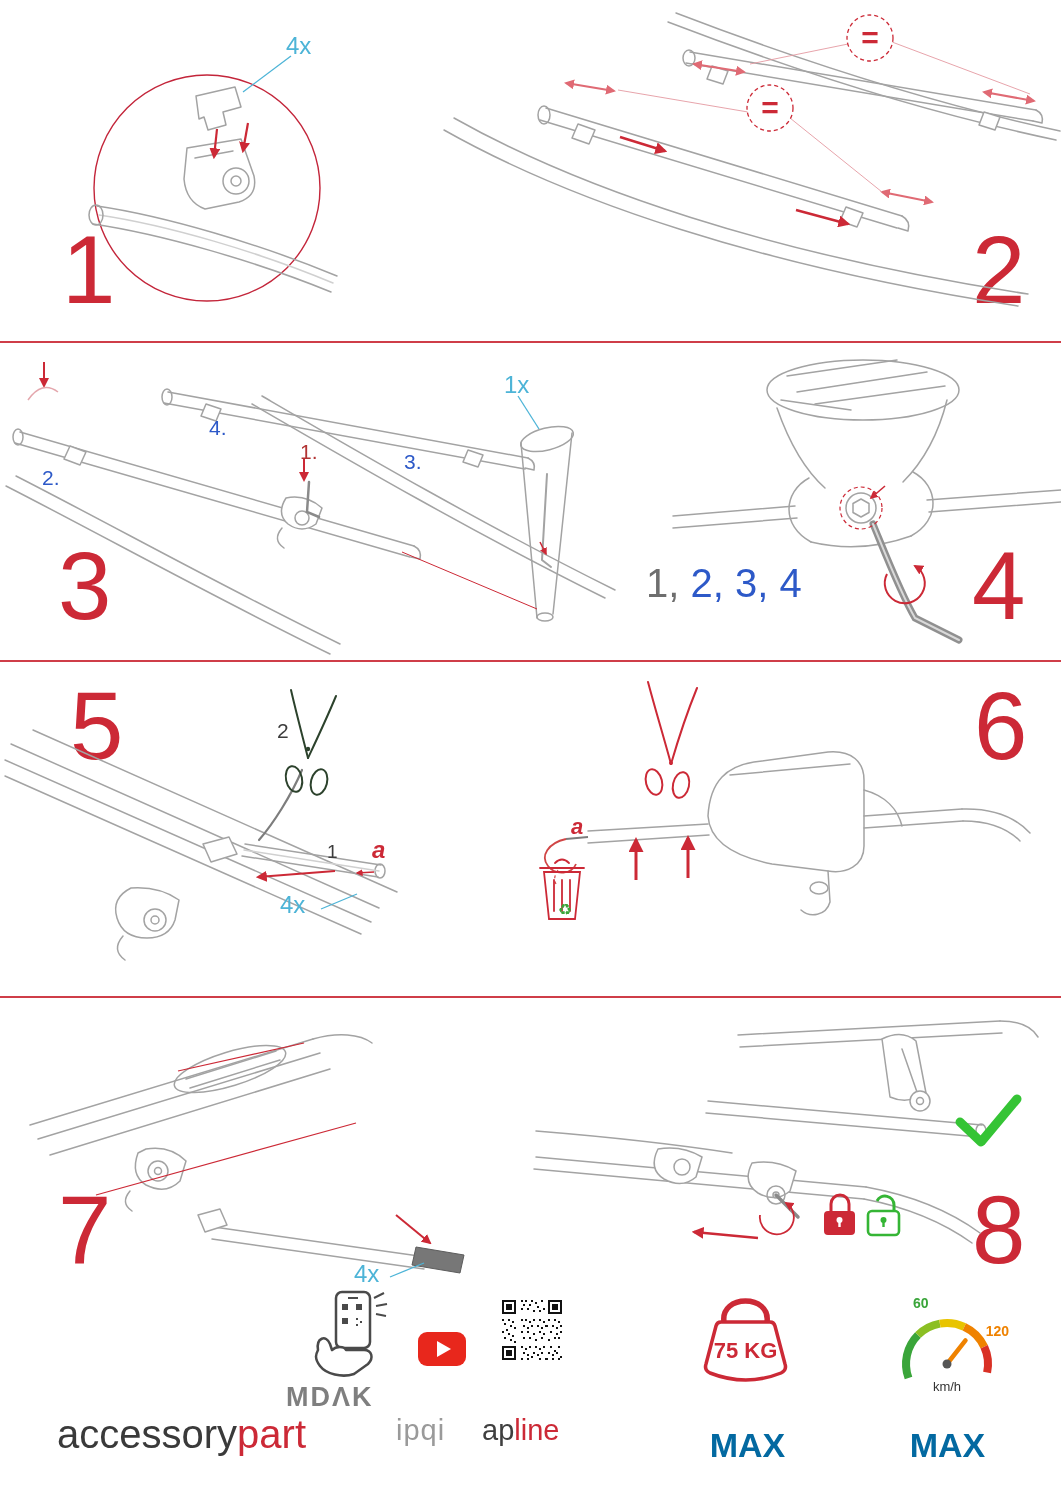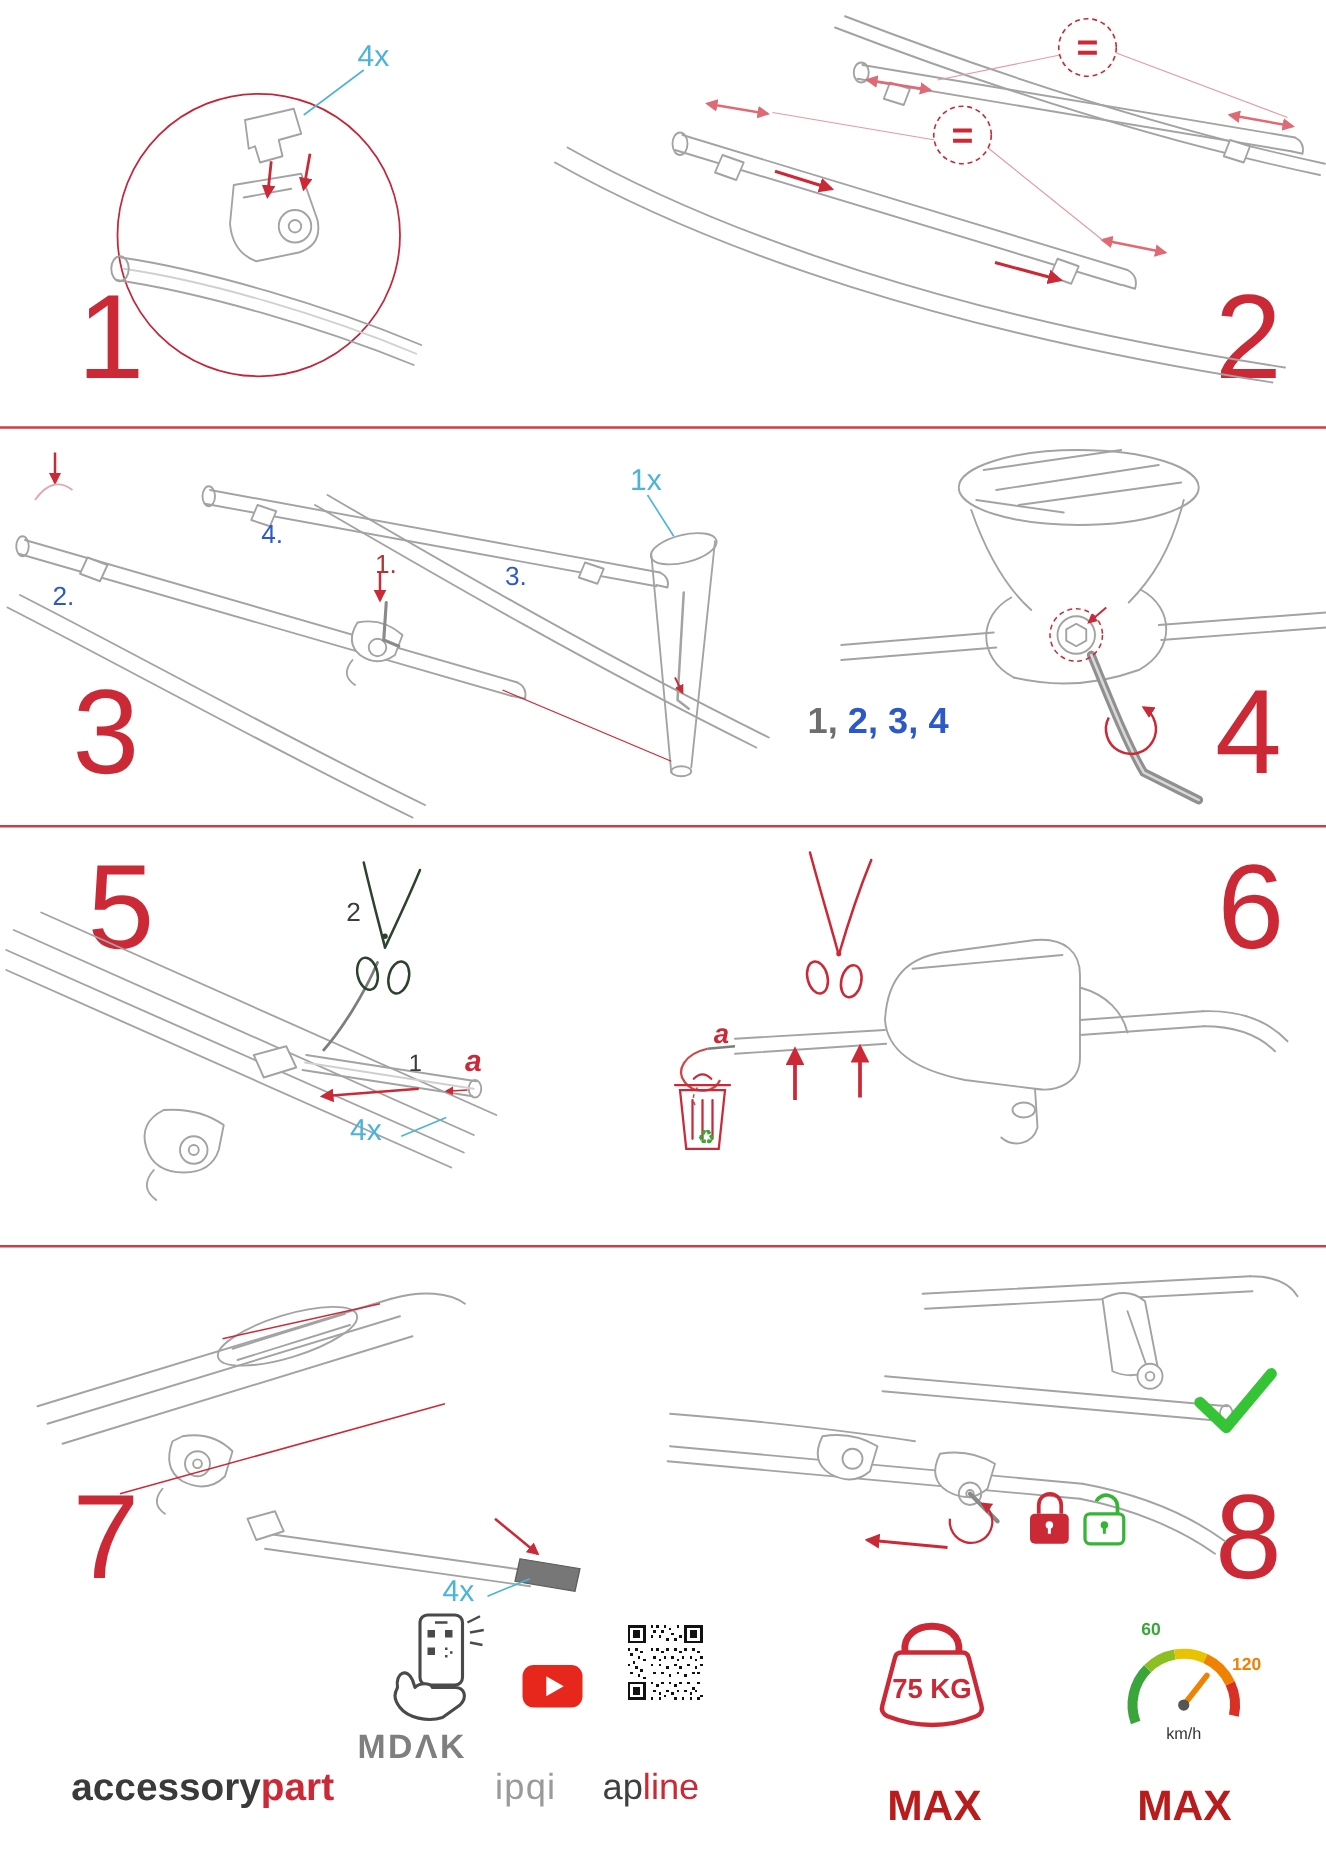--- a/index.html
+++ b/index.html
@@ -5,39 +5,39 @@
   *{margin:0;padding:0;box-sizing:border-box}
   body{font-family:"Liberation Sans",sans-serif;background:#fff}
   .sheet{position:relative;width:1061px;height:1500px;background:#fff;overflow:hidden}
   .divider{position:absolute;left:0;width:100%;height:2px;background:#cf3e48}
   .step-num{position:absolute;font-size:96px;line-height:1;color:#cc2936;font-weight:400}
   .lbl{position:absolute;line-height:1;white-space:nowrap}
   .lbl.cyan{color:#4db4d7;font-size:24px;font-weight:500}
   .lbl.blue{color:#2d59c8;font-size:21px;font-weight:500}
   .lbl.dark{color:#3c3c3c}
   .lbl.redlbl{color:#cc2936;font-style:italic;font-weight:600}
-  .seq{position:absolute;font-size:29px;font-weight:700;line-height:1}
+  .seq{position:absolute;font-size:40px;font-weight:400;line-height:1}
   .seq .g{color:#6e6e6e}
   .seq .b{color:#2d59c8}
   svg.art-box{position:absolute;overflow:visible}
   .art{stroke:#a3a3a3;stroke-width:1.5;fill:none;stroke-linecap:round;stroke-linejoin:round}
   .artf{stroke:#a3a3a3;stroke-width:1.5;fill:#fff;stroke-linejoin:round}
   .redl{stroke:#cc2936;fill:none}
   .pinkl{stroke:#e06a74;fill:none;stroke-width:2}
   .cyanl{stroke:#4db4d7;stroke-width:1.3;fill:none}
   .thinr{stroke:#e49aa2;stroke-width:0.9;fill:none}
   .brand-name{position:absolute;font-family:"DejaVu Sans Mono",monospace;font-weight:700;font-size:46px;letter-spacing:1px;color:#28285f;line-height:1}
-  .brand-sub{position:absolute;font-size:31px;font-weight:700;line-height:1}
+  .brand-sub{position:absolute;font-size:40px;font-weight:400;line-height:1}
   .brand-sub .k{color:#3a3a3a}.brand-sub .r{color:#cc2936}
   .logo{position:absolute;line-height:1}
   .logo.mdak{font-size:27px;font-weight:700;color:#7f7f7f;letter-spacing:2px}
   .logo.ipqi{font-size:29px;font-weight:500;color:#9a9a9a;letter-spacing:1px}
   .logo.apline{font-size:29px;font-weight:400}
   .logo.apline .k{color:#3f3f3f}.logo.apline .r{color:#cc2936}
-  .max-label{position:absolute;width:105px;text-align:center;font-size:34px;font-weight:600;color:#b91c1c;line-height:1}
+  .max-label{position:absolute;width:105px;text-align:center;font-size:34px;font-weight:600;color:#0369a1;line-height:1}
 </style>
 </head>
 <body>
 
 <div class="sheet">
 
   <div class="divider" style="top:341px"></div>
   <div class="divider" style="top:660px"></div>
   <div class="divider" style="top:996px"></div>
 

